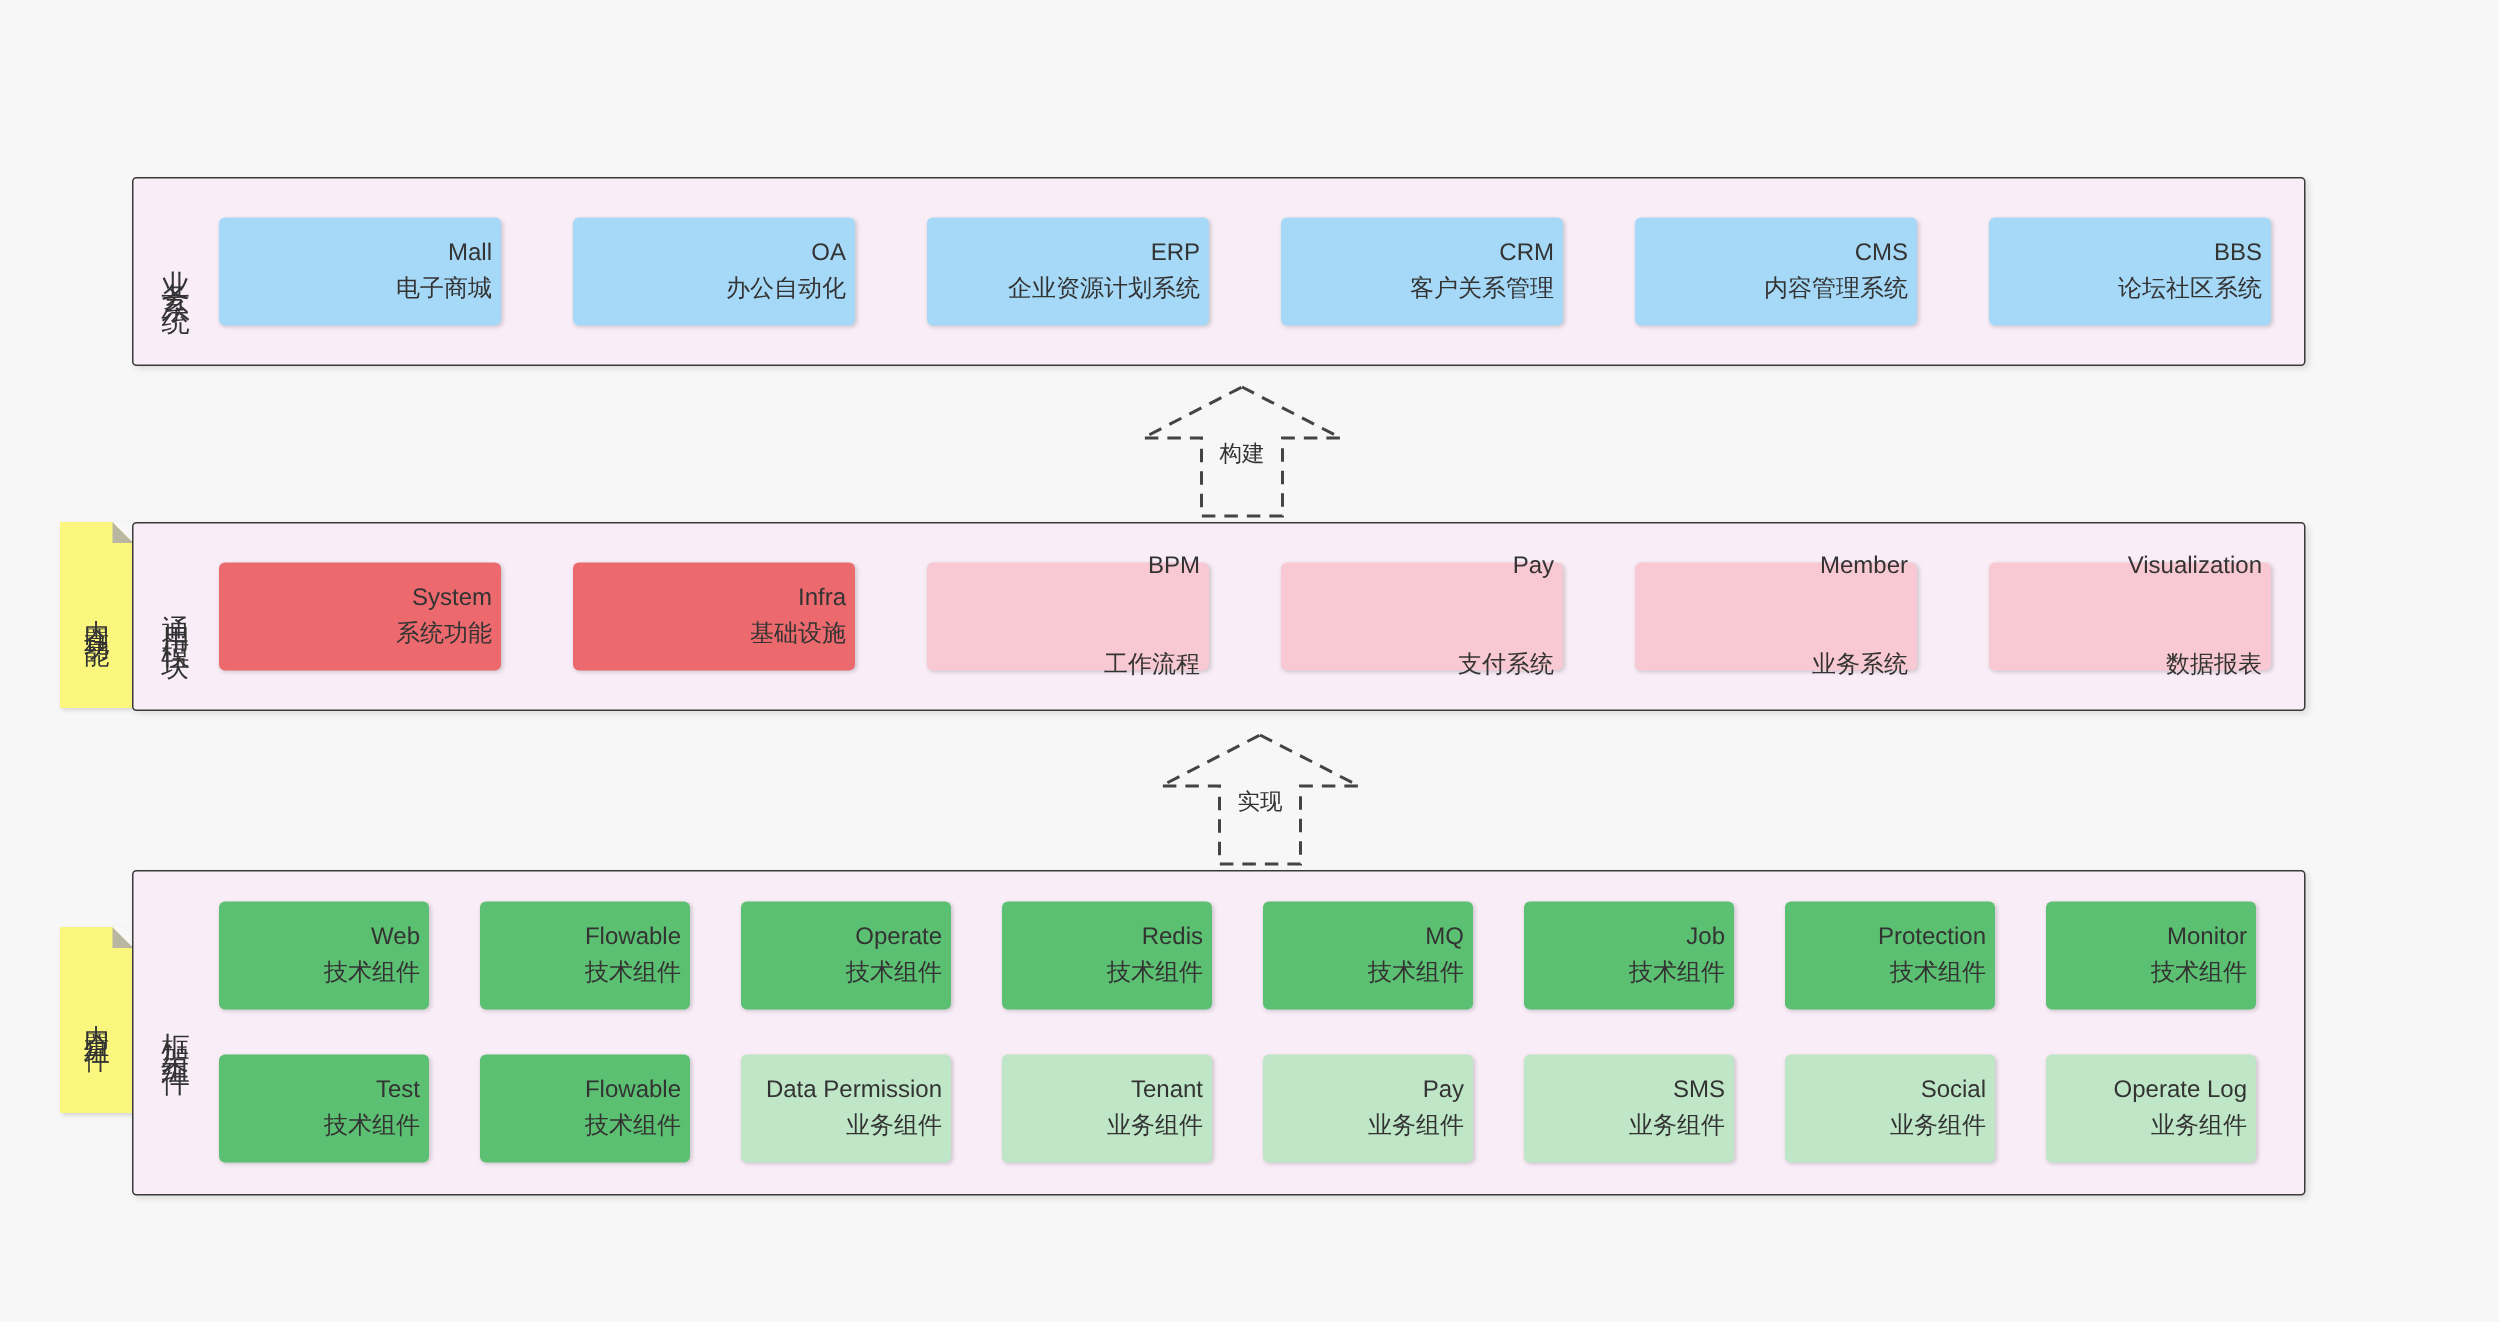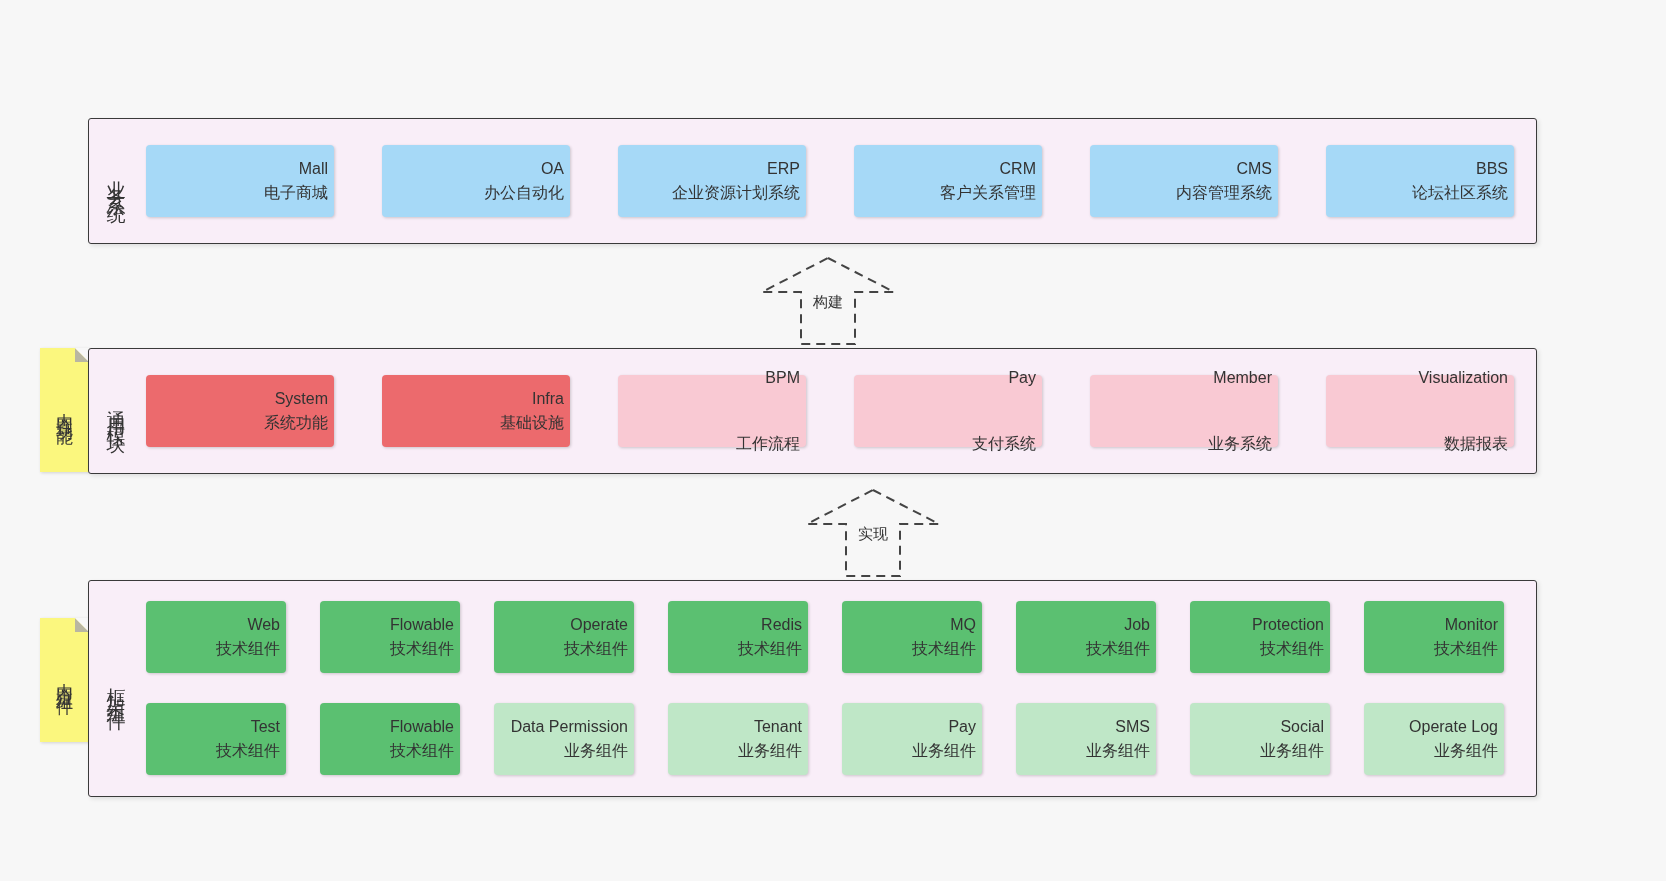--- a/index.html
+++ b/index.html
@@ -119,21 +119,21 @@
     border-right: 14px solid transparent;
   }
 
   
   .arrow {
     position: absolute;
     width: 136px;
     height: 90px;
   }
   .arrow-build     { left: 760px; top: 256px; }
-  .arrow-implement { left: 805px; top: 488px; }
+  .arrow-implement { left: 772px; top: 488px; }
   .arrow svg { display: block; }
   .arrow polygon {
     fill: none;
     stroke: #444;
     stroke-width: 2;
     stroke-dasharray: 9 6;
     stroke-linejoin: miter;
   }
   .arrow-label {
     position: absolute;

